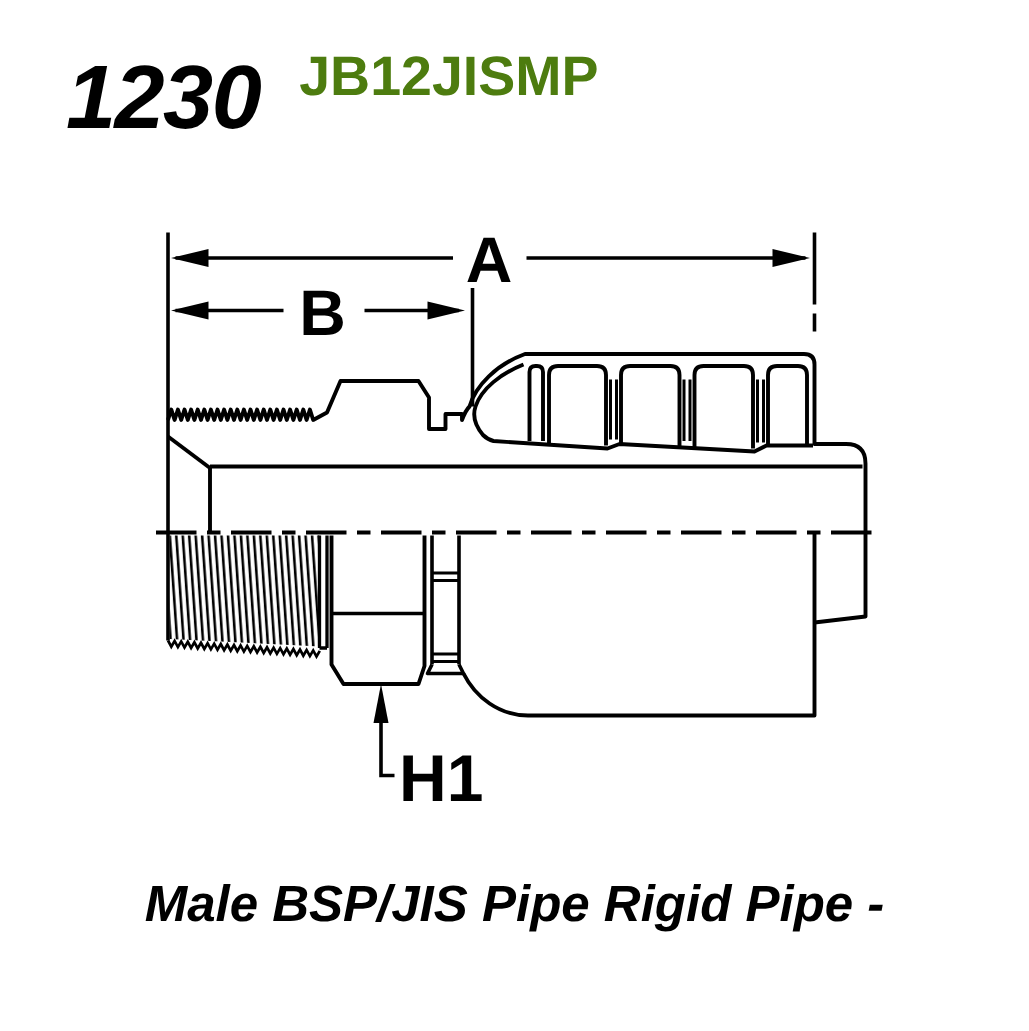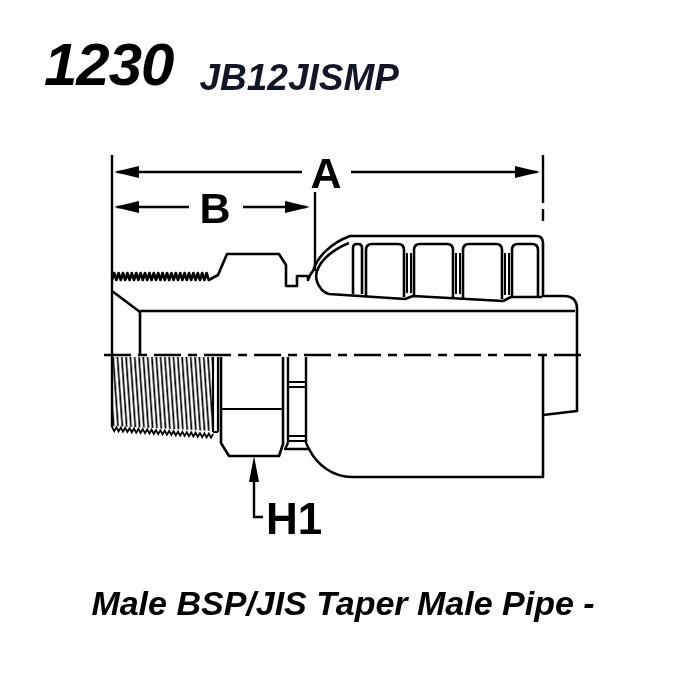--- a/index.html
+++ b/index.html
@@ -4,29 +4,29 @@
 <style>
   html,body{margin:0;padding:0;}
   body{
     width:686px;height:687px;position:relative;overflow:hidden;
     background:#ffffff;
     font-family:"Liberation Sans","DejaVu Sans",sans-serif;
     -webkit-font-smoothing:antialiased;
   }
   .header{
     position:absolute;left:44px;top:30px;
-    display:flex;align-items:flex-end;gap:26px;
+    display:flex;align-items:flex-start;gap:26px;
     white-space:nowrap;
   }
   .model{
     font-size:60px;font-weight:bold;font-style:italic;color:#000000;
     letter-spacing:-1px;
   }
   .code{
-    font-size:37px;font-weight:bold;font-style:italic;color:#0f172a;
+    font-size:37px;font-weight:bold;color:#4d7c0f;
     letter-spacing:0px;
   }
   .drawing-svg{position:absolute;left:0;top:0;width:686px;height:687px;}
   .dim-label{
     font-family:"Liberation Sans","DejaVu Sans",sans-serif;
     font-weight:bold;fill:#000000;
   }
   .caption{
     position:absolute;left:0;top:583px;width:686px;
     text-align:center;
@@ -113,14 +113,14 @@
   </g>
 
   <g>
     <path d="M254 478 V517 H263" fill="none" stroke="#000" stroke-width="2.4"></path>
     <polygon points="254,456 249,482 259,482" fill="#000"></polygon>
     <text class="dim-label" x="266" y="534" font-size="44" text-anchor="start">H1</text>
   </g>
 </svg>
 
 <div class="caption">
-  <div>Male BSP/JIS Taper Male Pipe -</div>
+  <div>Male BSP/JIS Pipe Rigid Pipe -</div>
 </div>
 
 </body></html>

